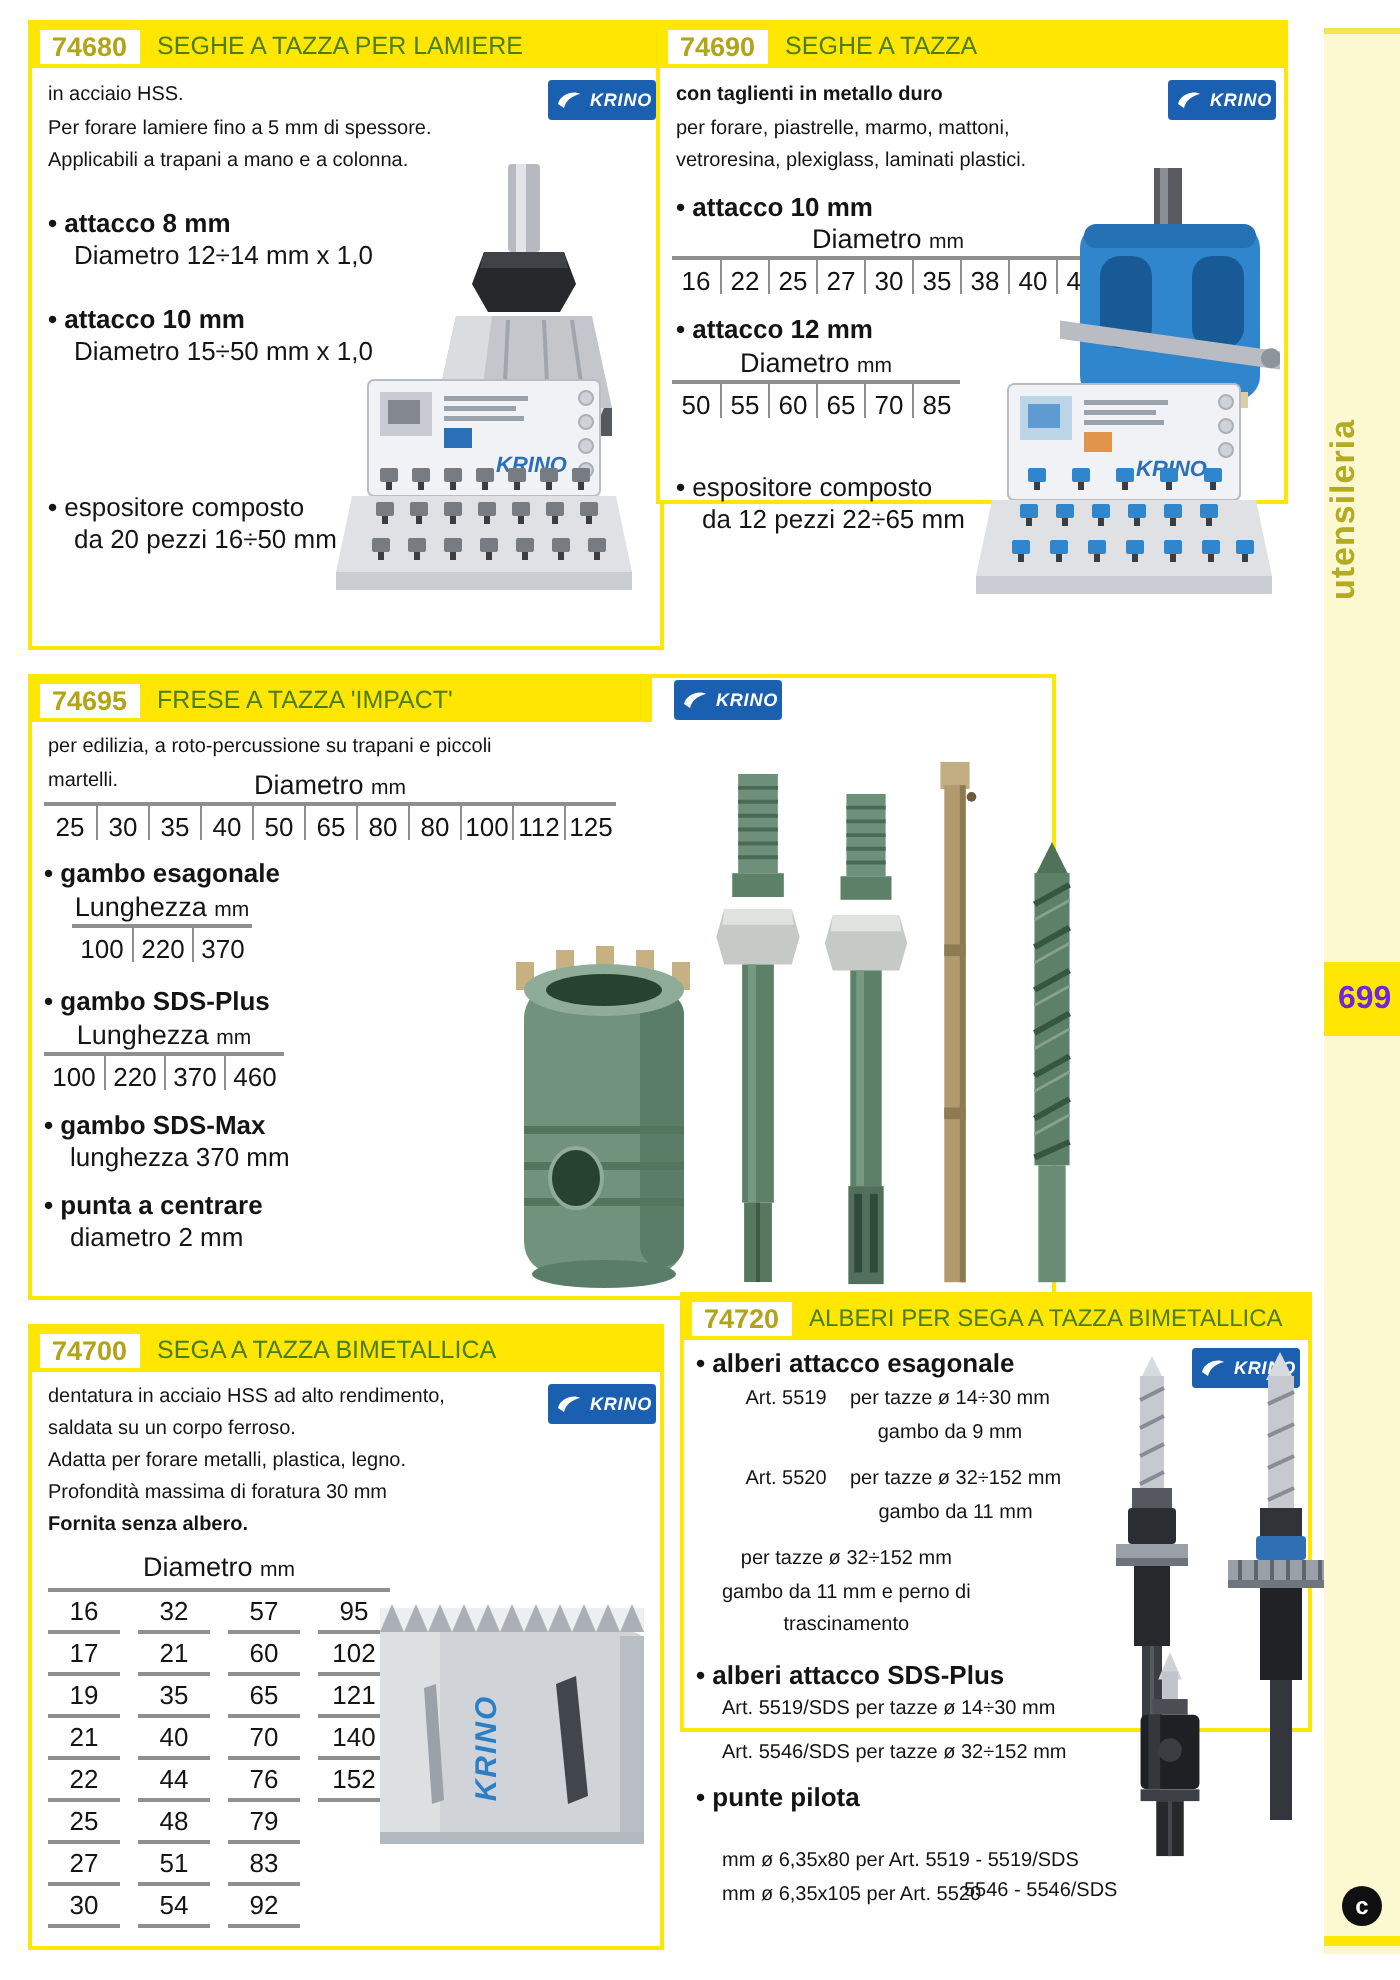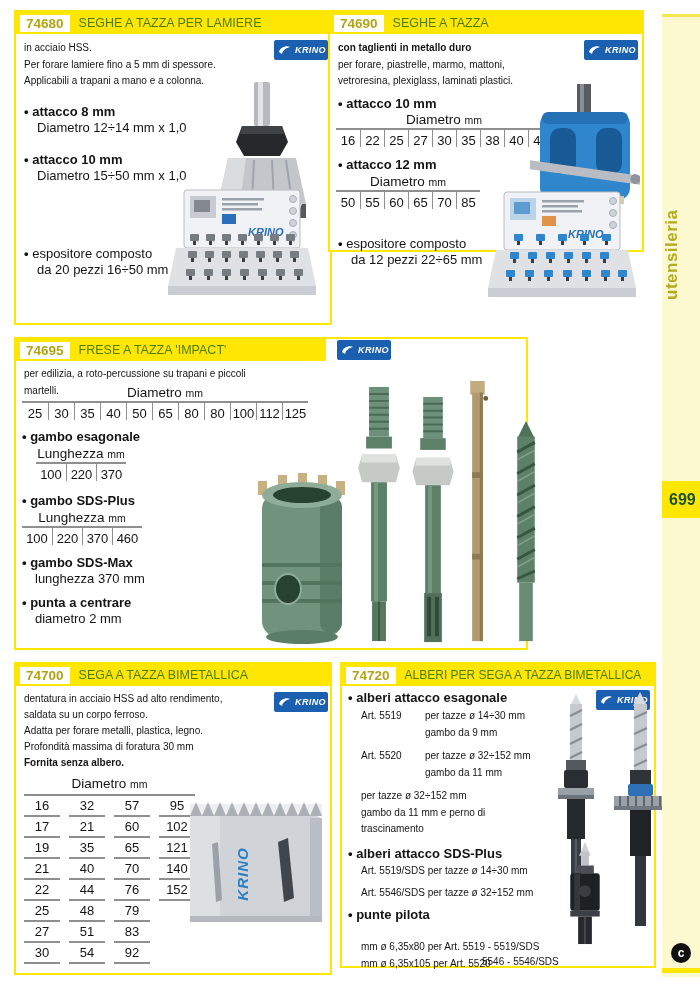--- a/index.html
+++ b/index.html
@@ -48,21 +48,21 @@
   .krino-bars{width:5px;height:7px;margin-right:1px;
               background:repeating-linear-gradient(to bottom,#fff 0 1.4px,transparent 1.4px 2.8px);}
   .krino-name{color:#fff;font-weight:bold;font-style:italic;font-size:9px;letter-spacing:.4px;}
 
   
   #sidebar{position:absolute;left:662px;top:14px;width:38px;height:960px;background:#fcf8d0;border-top:3px solid #f3e64e;}
   #sidebar-label{position:absolute;left:0;top:150px;width:38px;height:175px;
                  writing-mode:vertical-rl;transform:rotate(180deg);text-align:center;
                  color:#b3ab24;font-weight:bold;font-size:17px;letter-spacing:.5px;}
   #pagenum{position:absolute;left:662px;top:481px;width:38px;height:37px;background:#ffe603;
-           font-weight:bold;font-size:16px;line-height:37px;padding-left:7px;box-sizing:border-box;color:#14532d;}
+           font-weight:bold;font-size:16px;line-height:37px;padding-left:7px;box-sizing:border-box;color:#6d28d9;}
   #copyright{position:absolute;left:671px;top:943px;width:20px;height:20px;border-radius:50%;
              background:#101010;color:#fff;font-weight:bold;font-size:12px;text-align:center;line-height:20px;}
   #sidebar-bottomline{position:absolute;left:662px;top:968px;width:38px;height:5px;background:#ffe603;}
 
   .photo{position:absolute;}
 </style>
 </head>
 <body>
 
 <div id="page">
@@ -449,21 +449,21 @@
       <rect x="8" y="34" width="30" height="106" fill="#dde0e3"></rect>
       <rect x="128" y="36" width="12" height="102" fill="#b9bec4"></rect>
       <path d="M8,34 L14,20 L20,34 L26,20 L32,34 L38,20 L44,34 L50,20 L56,34 L62,20 L68,34 L74,20 L80,34 L86,20 L92,34 L98,20 L104,34 L110,20 L116,34 L122,20 L128,34 L134,20 L140,34 Z" fill="#aab0b6"></path>
       <polygon points="96,60 106,56 112,116 102,120" fill="#41464c"></polygon>
       <polygon points="30,62 36,60 40,118 34,120" fill="#9ba1a8"></polygon>
       <text transform="rotate(-90 66 92)" x="66" y="92" font-size="15" font-weight="bold" font-style="italic" fill="#2b7fc4" letter-spacing="1" text-anchor="middle">KRINO</text>
       <rect x="8" y="134" width="132" height="6" fill="#b4b9bf"></rect>
     </svg>
   </div>
 
-  <div class="box" style="left:340px;top:662px;width:316px;height:306px;">
+  <div class="box" style="left:340px;top:646px;width:316px;height:220px;text-align:center;">
     <div class="box-header">
       <span class="code">74720</span>
       <span class="title" style="font-size:12px;">ALBERI PER SEGA A TAZZA BIMETALLICA</span>
     </div>
     <div class="krino" style="left:254px;top:26px;">
       <svg class="krino-swoosh" viewBox="0 0 13 12">
         <path d="M1,8 C2,3 9,1 12,3 C8,4 5,6 4,10 Z" fill="#fff"></path>
         </svg>
       <span class="krino-bars"></span>
       <span class="krino-name">KRINO</span>

